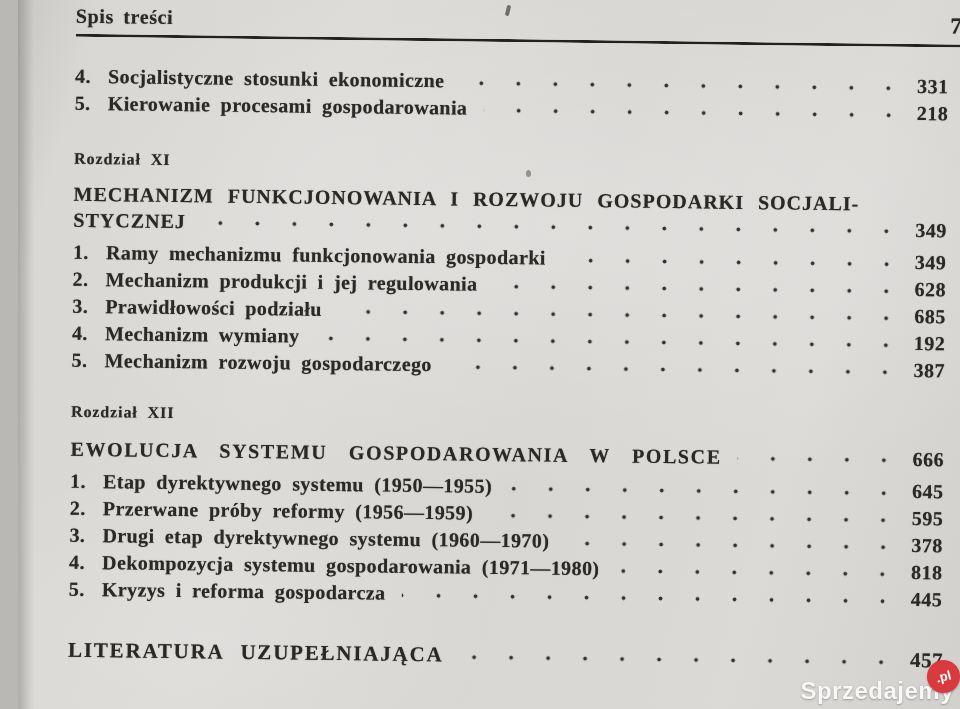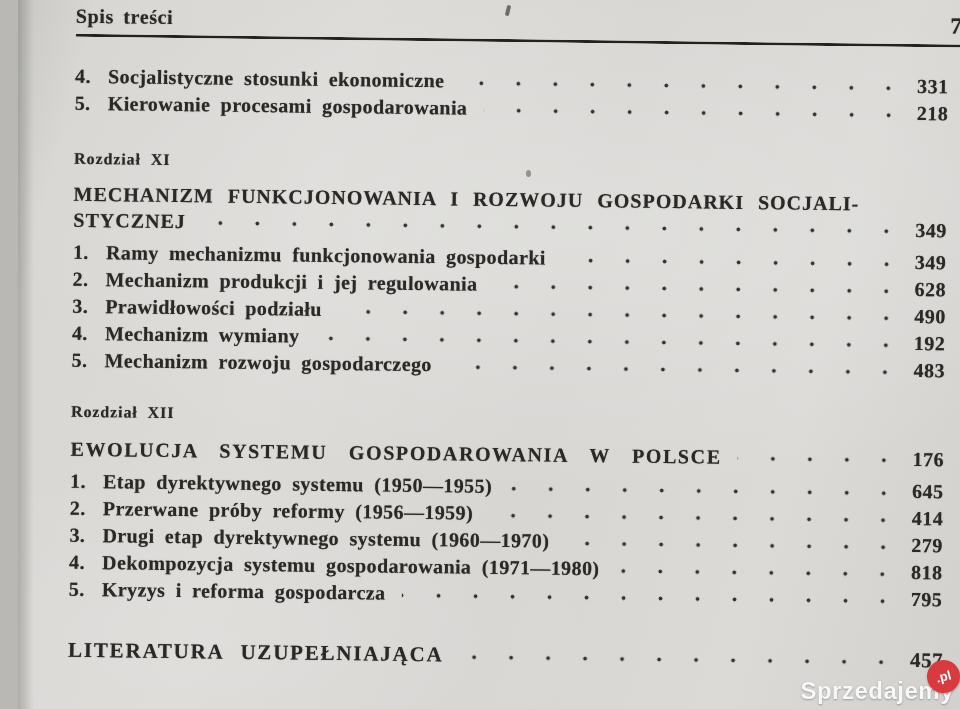--- a/index.html
+++ b/index.html
@@ -107,73 +107,73 @@
       <div class="row">
         <span class="num">2.</span>
         <span class="lbl">Mechanizm produkcji i jej regulowania</span>
         <span class="leader"></span>
         <span class="pg">628</span>
       </div>
       <div class="row">
         <span class="num">3.</span>
         <span class="lbl">Prawidłowości podziału</span>
         <span class="leader"></span>
-        <span class="pg">490</span>
+        <span class="pg">685</span>
       </div>
       <div class="row">
         <span class="num">4.</span>
         <span class="lbl">Mechanizm wymiany</span>
         <span class="leader"></span>
         <span class="pg">192</span>
       </div>
       <div class="row">
         <span class="num">5.</span>
         <span class="lbl">Mechanizm rozwoju gospodarczego</span>
         <span class="leader"></span>
-        <span class="pg">483</span>
+        <span class="pg">387</span>
       </div>
     </div>
 
     <div class="chap-label xii">Rozdział XII</div>
     <div class="row ewo-row">
       <span class="lbl">EWOLUCJA SYSTEMU GOSPODAROWANIA W POLSCE</span>
       <span class="leader"></span>
-      <span class="pg">176</span>
+      <span class="pg">666</span>
     </div>
 
     <div class="entries">
       <div class="row">
         <span class="num">1.</span>
         <span class="lbl">Etap dyrektywnego systemu (1950—1955)</span>
         <span class="leader"></span>
         <span class="pg">645</span>
       </div>
       <div class="row">
         <span class="num">2.</span>
         <span class="lbl">Przerwane próby reformy (1956—1959)</span>
         <span class="leader"></span>
-        <span class="pg">414</span>
+        <span class="pg">595</span>
       </div>
       <div class="row">
         <span class="num">3.</span>
         <span class="lbl">Drugi etap dyrektywnego systemu (1960—1970)</span>
         <span class="leader"></span>
-        <span class="pg">279</span>
+        <span class="pg">378</span>
       </div>
       <div class="row">
         <span class="num">4.</span>
         <span class="lbl">Dekompozycja systemu gospodarowania (1971—1980)</span>
         <span class="leader"></span>
         <span class="pg">818</span>
       </div>
       <div class="row">
         <span class="num">5.</span>
         <span class="lbl">Kryzys i reforma gospodarcza</span>
         <span class="leader"></span>
-        <span class="pg">795</span>
+        <span class="pg">445</span>
       </div>
     </div>
 
     <div class="row lit-row">
       <span class="lbl">LITERATURA UZUPEŁNIAJĄCA</span>
       <span class="leader"></span>
       <span class="pg">457</span>
     </div>
 
   </div>

